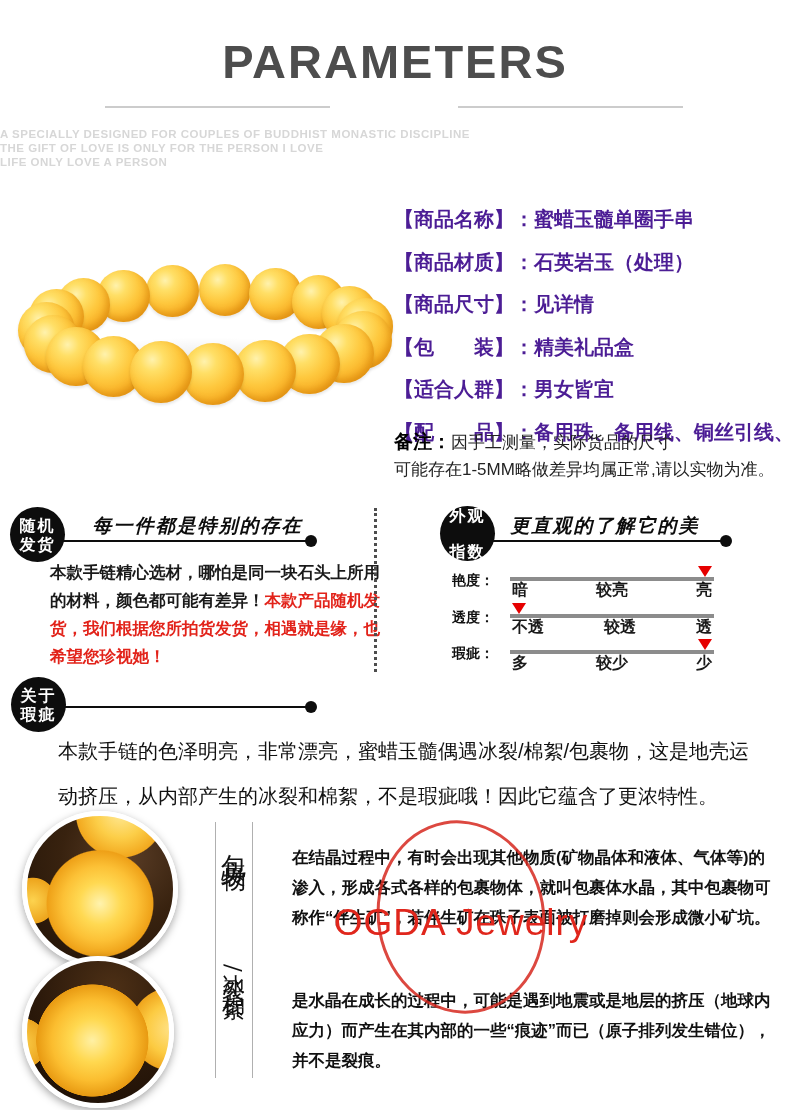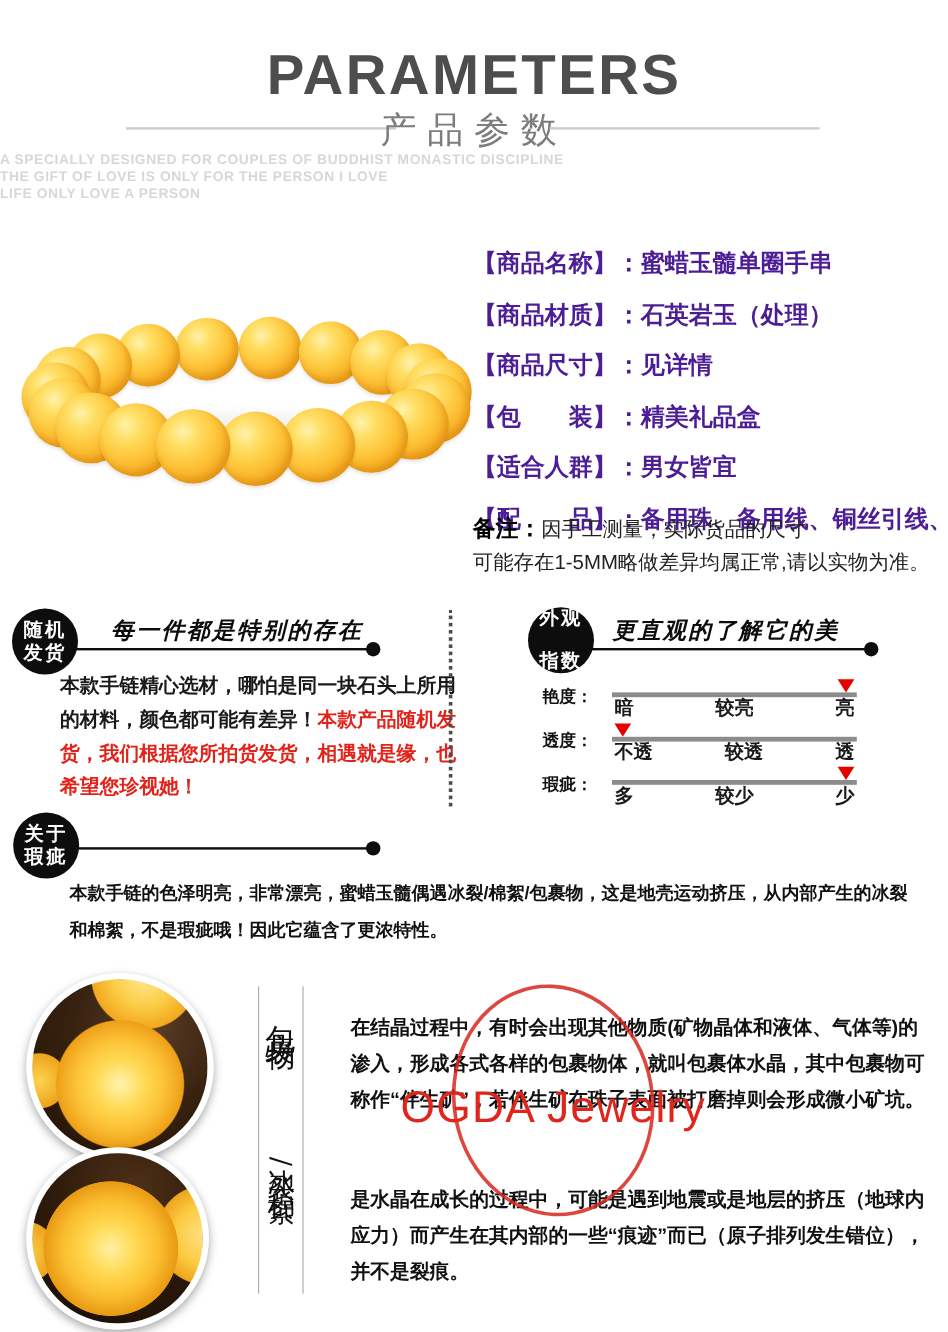--- a/index.html
+++ b/index.html
@@ -56,22 +56,22 @@
   .rating-scale{position:absolute;left:58px;top:0;width:204px;height:100%;}
   .scale-bar{position:absolute;left:0;top:14px;width:204px;height:4px;background:#8c8c8c;}
   .scale-labels{position:absolute;left:2px;top:17px;width:200px;display:flex;
                 justify-content:space-between;font-size:16px;font-weight:600;color:#1a1a1a;}
   .marker{position:absolute;top:3px;width:0;height:0;
           border-left:7px solid transparent;border-right:7px solid transparent;
           border-top:11px solid #e60000;}
   .m-left{left:2px;} .m-right{right:2px;}
 
   
-  .af-text{position:absolute;left:58px;top:729px;width:706px;font-size:15px;
-           line-height:31px;font-weight:700;color:#111;}
+  .af-text{position:absolute;left:58px;top:729px;width:706px;font-size:20px;
+           line-height:45px;font-weight:400;color:#111;}
 
   
   .photo{position:absolute;border-radius:50%;border:5px solid #fff;
          box-shadow:0 3px 8px rgba(0,0,0,.35);}
   .photo1{left:22px;top:811px;width:146px;height:146px;
     background:
       radial-gradient(circle 60px at 50% 60%, #fff3ae 0%, #ffd952 35%, #fcc136 62%, #eea017 88%, rgba(0,0,0,0) 90%),
       radial-gradient(circle 55px at 64% -2%, #ffe894 0%, #fcce48 45%, #f2a81e 80%, rgba(0,0,0,0) 82%),
       radial-gradient(circle 30px at 4% 58%, #fdd34f 0%, #eda41c 75%, rgba(0,0,0,0) 78%),
       radial-gradient(circle at 68% 28%, #5a3d26 0%, #38220f 45%, #1f1106 100%);}
@@ -97,21 +97,20 @@
   .wm-text{position:absolute;left:316px;top:902px;width:290px;z-index:3;text-align:center;
            font-size:37px;color:#e0261c;letter-spacing:1px;pointer-events:none;}
 </style>
 </head>
 <body>
 
 <div class="page">
 
   <div class="h-title">PARAMETERS</div>
   <div class="h-line left"></div>
-  <div class="h-sub">产品参数</div>
   <div class="h-line right"></div>
   <div class="h-tagline">
     <div>A SPECIALLY DESIGNED FOR COUPLES OF BUDDHIST MONASTIC DISCIPLINE</div>
     <div>THE GIFT OF LOVE IS ONLY FOR THE PERSON I LOVE</div>
     <div>LIFE ONLY LOVE A PERSON</div>
   </div>
 
   <div class="bracelet">
     <div class="bracelet-shadow"></div>
   <div class="bead" style="height: 52.036px; width: 52.036px; left: 179.136px; top: 52.2841px; z-index: 1;"></div>

